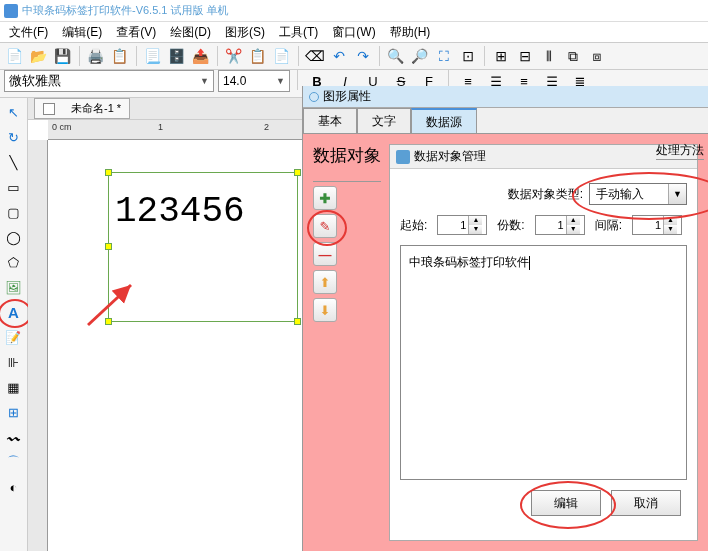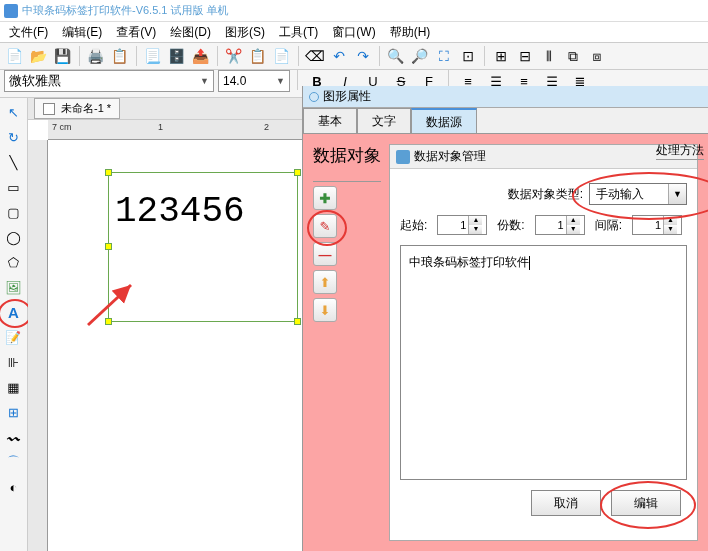--- a/index.html
+++ b/index.html
@@ -23,21 +23,21 @@
 
 .main-area { position: relative; display: flex; height: 453px; }
 
 .left-toolbar { width: 28px; background: #f5f5f5; border-right: 1px solid #ccc; display: flex; flex-direction: column; align-items: center; padding-top: 4px; gap: 5px; }
 .lt-btn { width: 22px; height: 20px; display: flex; align-items: center; justify-content: center; cursor: pointer; font-size: 13px; }
 .lt-btn.circled { position: relative; }
 .lt-btn.circled::after { content: ''; position: absolute; left: -5px; top: -3px; width: 30px; height: 25px; border: 2px solid #e53935; border-radius: 50%; pointer-events: none; }
 
 .canvas-area { flex: 1; background: #fff; position: relative; }
 .doc-tab { height: 22px; background: #e8e8e8; border-bottom: 1px solid #ccc; display: flex; align-items: center; padding-left: 6px; }
-.doc-tab-item { background: #f8f8f8; border: 1px solid #aaa; padding: 2px 8px; font-size: 11px; display: flex; align-items: center; gap: 6px; }
+.doc-tab-item { background: #f8f8f8; border: 1px solid #aaa; padding: 2px 8px; font-size: 11px; display: flex; align-items: center; gap: 16px; }
 .doc-tab-item .doc-icon { width: 12px; height: 12px; background: #fff; border: 1px solid #888; }
 
 .rulers { position: absolute; top: 22px; left: 0; right: 0; bottom: 0; }
 .ruler-v { position: absolute; left: 0; top: 20px; width: 20px; bottom: 0; background: #e8e8e8; border-right: 1px solid #999; }
 .ruler-h { position: absolute; left: 20px; top: 0; right: 0; height: 20px; background: #e8e8e8; border-bottom: 1px solid #999; font-size: 9px; color: #333; }
 .ruler-h span { position: absolute; top: 2px; }
 .canvas { position: absolute; left: 20px; top: 20px; right: 0; bottom: 0; background: #fff; }
 
 .text-obj { position: absolute; left: 60px; top: 32px; width: 190px; height: 150px; border: 1px solid #6aa84f; }
 .text-obj .content { font-size: 36px; font-family: Liberation Mono, monospace; color: #000; padding: 18px 6px; }
@@ -196,21 +196,21 @@
 
   <div class="canvas-area">
     <div class="doc-tab">
       <div class="doc-tab-item">
         <div class="doc-icon"></div>
         <span>未命名-1 *</span>
       </div>
     </div>
     <div class="rulers">
       <div class="ruler-h">
-        <span style="left:4px">7 cm</span>
+        <span style="left:4px">0 cm</span>
         <span style="left:110px">1</span>
         <span style="left:216px">2</span>
       </div>
       <div class="ruler-v"></div>
       <div class="canvas">
         <div class="text-obj">
           <div class="content">123456</div>
           <div class="handle h-tl"></div>
           <div class="handle h-tr"></div>
           <div class="handle h-bl"></div>
@@ -290,20 +290,20 @@
             <div class="sp-btns">
                 <div>▲</div>
                 <div>▼</div>
               </div>
           </div>
         </div>
         <div class="textarea-box">
           <span>中琅条码标签打印软件</span><span class="caret"></span>
         </div>
         <div class="dlg-buttons">
+          <button class="btn circled">编辑</button>
           <button class="btn">取消</button>
-          <button class="btn circled">编辑</button>
         </div>
       </div>
     </div>
   </div>
   <div class="proc-lbl">处理方法</div>
 </div>
 
 </body></html>

